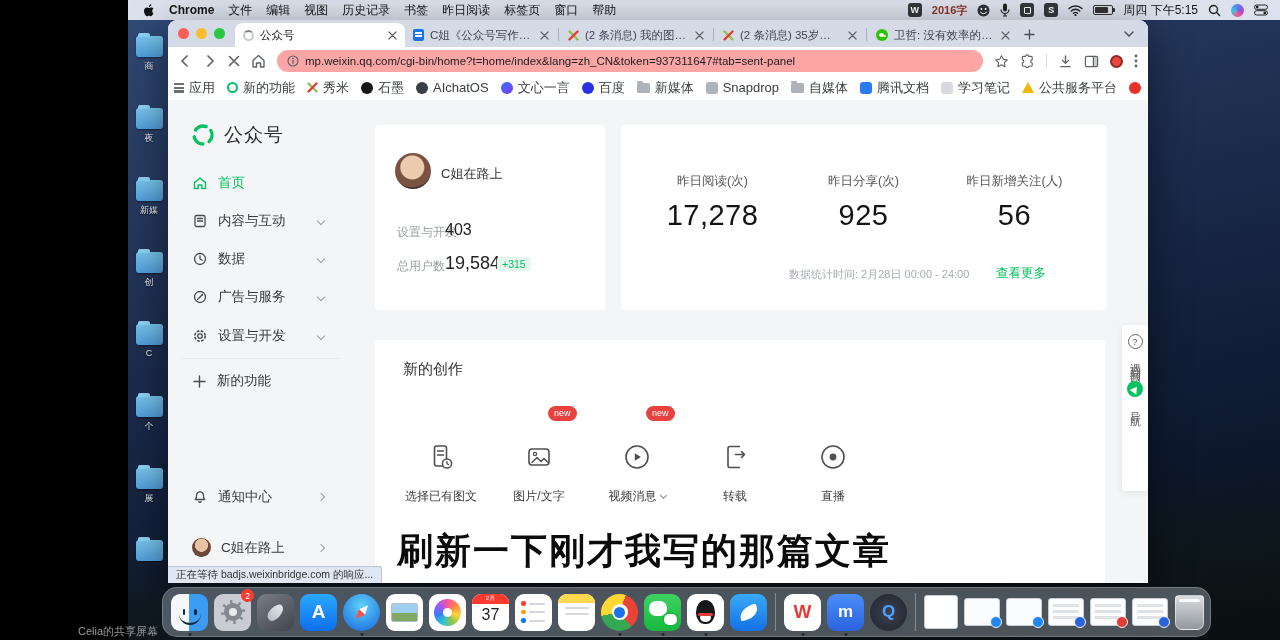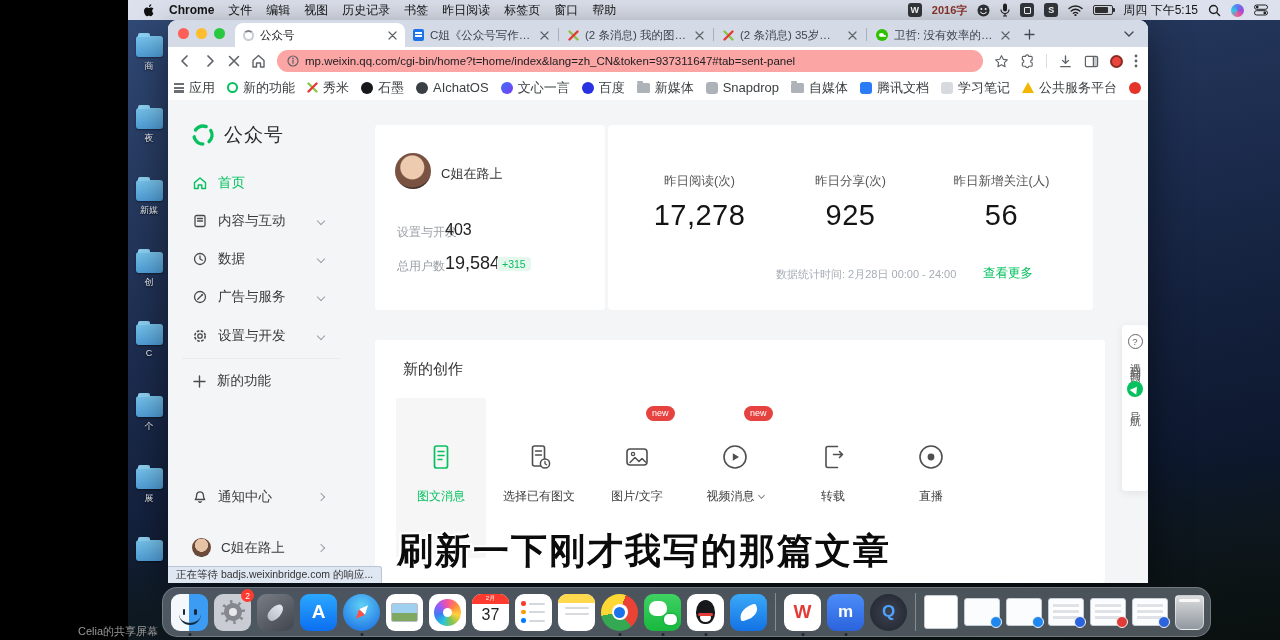--- a/index.html
+++ b/index.html
@@ -96,21 +96,21 @@
 .profile-card { left:207px; top:25px; width:230px; height:185px; }
 .avatar { position:absolute; left:20px; top:28px; width:36px; height:36px; border-radius:50%;
   background:radial-gradient(circle at 48% 40%, #eccbaf 0 40%, #7a5242 44% 68%, #41302a 72%); }
 .p-name { position:absolute; left:66px; top:40px; font-size:13px; color:#333; }
 .p-row-label { position:absolute; left:22px; font-size:12px; color:#9aa0a6; }
 .p-orig-val { position:absolute; left:70px; top:96px; font-size:16px; color:#222; }
 .p-users-val { position:absolute; left:70px; top:128px; font-size:18px; color:#222; }
 .p-delta { position:absolute; left:122px; top:132px; font-size:10.5px; color:#07c160; background:#e6f7ee;
   border-radius:3px; padding:1px 5px; }
 
-.stats-card { left:440px; top:25px; width:485px; height:185px; }
+.stats-card { left:453px; top:25px; width:485px; height:185px; }
 .stats-row { display:flex; padding:48px 16px 0 16px; }
 .stat { width:151px; text-align:center; }
 .stat-label { font-size:12.5px; color:#555; }
 .stat-value { font-size:29px; color:#141414; margin-top:9px; letter-spacing:.5px; }
 .stats-footnote { position:absolute; left:168px; top:142px; font-size:11px; color:#a6adb5; }
 .stats-more { position:absolute; left:375px; top:140px; font-size:12.5px; color:#07c160; }
 
 .creation-card { left:207px; top:240px; width:730px; height:243px; }
 .c-title { position:absolute; left:28px; top:20px; font-size:15px; color:#333; }
 .c-items { position:absolute; left:17px; top:58px; display:flex; }
@@ -616,31 +616,20 @@
             <div class="stat-value">56</div>
           </div>
         </div>
         <span class="stats-footnote">数据统计时间: 2月28日 00:00 - 24:00</span>
         <span class="stats-more">查看更多</span>
       </div>
 
       <div class="card creation-card">
         <span class="c-title">新的创作</span>
         <div class="c-items">
-          <div class="c-item active">
-            <span class="c-icon">
-                <svg width="30" height="30" viewBox="0 0 30 30">
-                  <rect x="8.5" y="4" width="13" height="22" rx="2" stroke="#07c160" stroke-width="1.7" fill="none"></rect>
-                  <path d="M12 9.5h6M12 13.5h6M12 17.5h4" stroke="#07c160" stroke-width="1.5" stroke-linecap="round"></path>
-                </svg>
-              </span>
-            <span class="c-label">
-                <span>图文消息</span>
-              </span>
-          </div>
           <div class="c-item">
             <span class="c-icon">
                 <svg width="30" height="30" viewBox="0 0 30 30">
                   <rect x="8.5" y="4" width="12" height="20" rx="2" stroke="#4f4f4f" stroke-width="1.6" fill="none"></rect>
                   <path d="M11.5 9h6M11.5 13h6" stroke="#4f4f4f" stroke-width="1.4" stroke-linecap="round"></path>
                   <circle cx="21" cy="21.5" r="4.6" fill="#fff" stroke="#4f4f4f" stroke-width="1.5"></circle>
                   <path d="M21 19.5v2.2l1.6 1" stroke="#4f4f4f" stroke-width="1.3" fill="none" stroke-linecap="round"></path>
                 </svg>
               </span>
             <span class="c-label">

